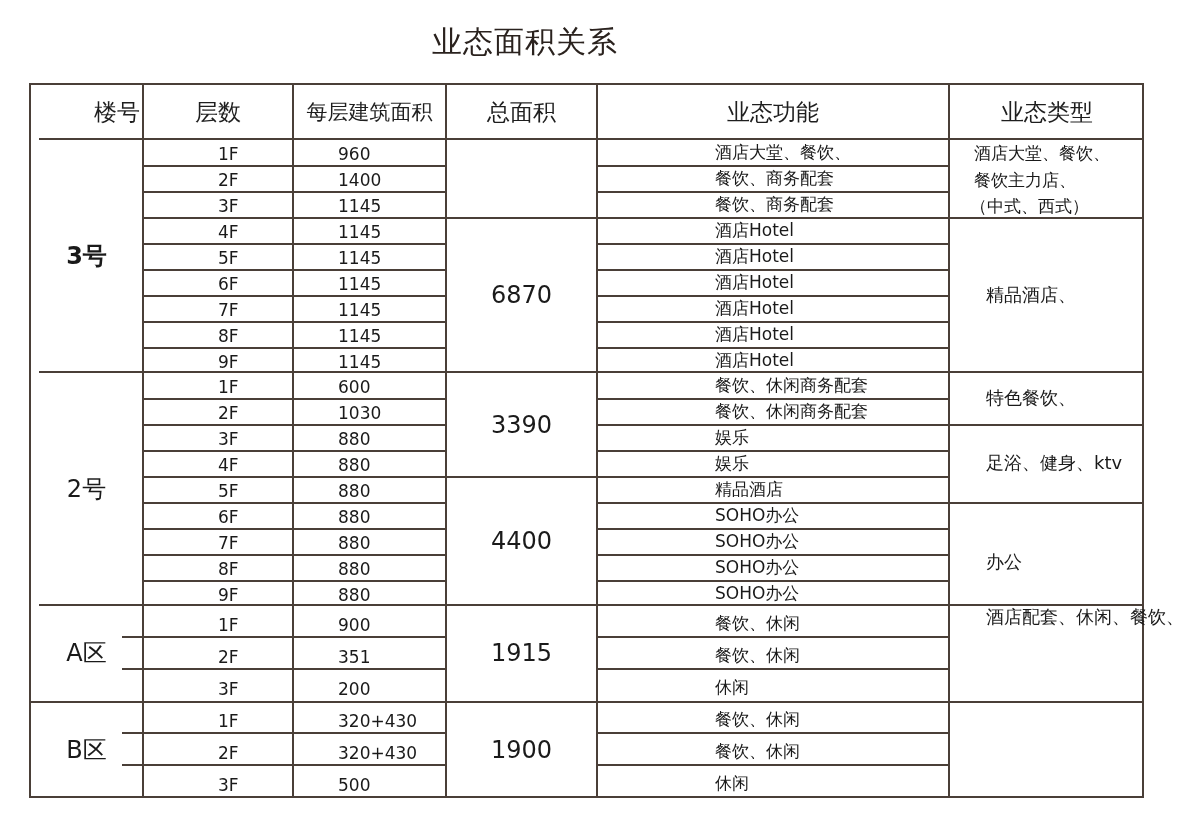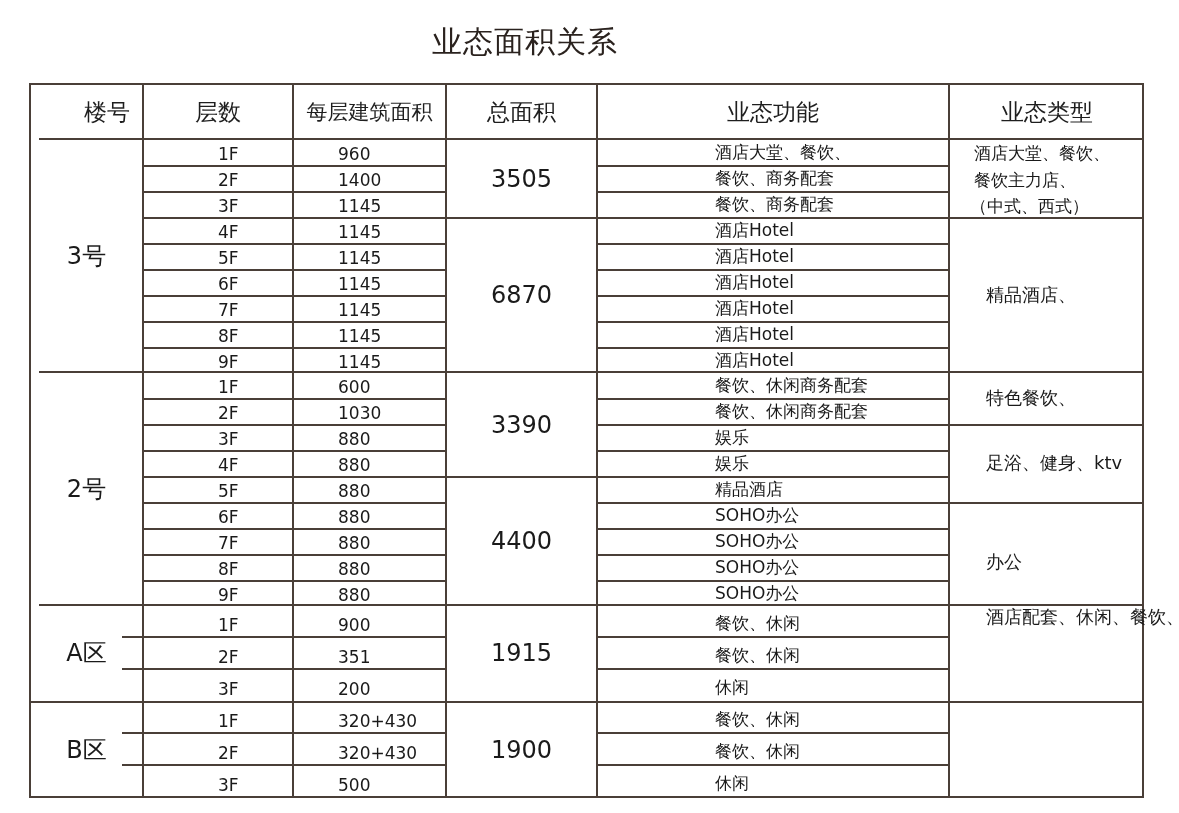--- a/index.html
+++ b/index.html
@@ -16,33 +16,33 @@
   .floor, .area, .func { font-size: 17px; align-items: flex-end; }
   .type { font-size: 18px; }
 </style>
 </head>
 <body>
 
 <div class="title">业态面积关系</div>
 
 <div class="table" id="tbl">
 
-  <div class="cell hdr" style="left:0;top:0;width:111px;height:54px;justify-content:flex-end;padding-right:12px;box-sizing:border-box;">楼号</div>
+  <div class="cell hdr" style="left:0;top:0;width:111px;height:54px;justify-content:flex-end;padding-right:2px;box-sizing:border-box;">楼号</div>
   <div class="cell hdr" style="left:113px;top:0;width:148px;height:54px;">层数</div>
   <div class="cell hdr" style="left:263px;top:0;width:151px;height:54px;font-size:21px;">每层建筑面积</div>
   <div class="cell hdr" style="left:416px;top:0;width:149px;height:54px;">总面积</div>
   <div class="cell hdr" style="left:567px;top:0;width:350px;height:54px;border-radius:27px;">业态功能</div>
   <div class="cell hdr" style="left:919px;top:0;width:194px;height:54px;">业态类型</div>
 <div class="vline" style="left:111px;top:0px;height:713px;"></div>
     <div class="vline" style="left:261px;top:0px;height:713px;"></div>
     <div class="vline" style="left:414px;top:0px;height:713px;"></div>
     <div class="vline" style="left:565px;top:0px;height:713px;"></div>
     <div class="vline" style="left:917px;top:0px;height:713px;"></div>
     <div class="hline" style="left:8px;width:1103px;top:53px;"></div>
-    <div class="cell big" style="left:20px;top:55px;width:71px;height:232px;justify-content:center;">3号</div>
+    <div class="cell big" style="left:20px;top:55px;width:71px;height:232px;justify-content:center;font-weight:bold;">3号</div>
     <div class="hline" style="left:8px;width:1103px;top:286px;"></div>
     <div class="cell floor" style="left:187px;top:55px;height:24px;padding-bottom:0px;">1F</div>
     <div class="cell area" style="left:307px;top:55px;height:24px;padding-bottom:0px;">960</div>
     <div class="cell func" style="left:684px;top:55px;height:24px;padding-bottom:0px;">酒店大堂、餐饮、</div>
     <div class="hline" style="left:111px;width:150px;top:80px;"></div>
     <div class="hline" style="left:261px;width:153px;top:80px;"></div>
     <div class="hline" style="left:565px;width:352px;top:80px;"></div>
     <div class="cell floor" style="left:187px;top:81px;height:24px;padding-bottom:0px;">2F</div>
     <div class="cell area" style="left:307px;top:81px;height:24px;padding-bottom:0px;">1400</div>
     <div class="cell func" style="left:684px;top:81px;height:24px;padding-bottom:0px;">餐饮、商务配套</div>
@@ -167,21 +167,20 @@
     <div class="hline" style="left:565px;width:352px;top:647px;"></div>
     <div class="cell floor" style="left:187px;top:648px;height:30px;padding-bottom:4px;">2F</div>
     <div class="cell area" style="left:307px;top:648px;height:30px;padding-bottom:4px;">320+430</div>
     <div class="cell func" style="left:684px;top:648px;height:30px;padding-bottom:4px;">餐饮、休闲</div>
     <div class="hline" style="left:91px;width:170px;top:679px;"></div>
     <div class="hline" style="left:261px;width:153px;top:679px;"></div>
     <div class="hline" style="left:565px;width:352px;top:679px;"></div>
     <div class="cell floor" style="left:187px;top:680px;height:30px;padding-bottom:4px;">3F</div>
     <div class="cell area" style="left:307px;top:680px;height:30px;padding-bottom:4px;">500</div>
     <div class="cell func" style="left:684px;top:680px;height:30px;padding-bottom:4px;">休闲</div>
-    <div class="cell big" style="left:416px;top:55px;width:149px;height:78px;">3505</div>
     <div class="cell big" style="left:416px;top:133px;width:149px;height:154px;">6870</div>
     <div class="cell big" style="left:416px;top:288px;width:149px;height:104px;">3390</div>
     <div class="cell big" style="left:416px;top:392px;width:149px;height:128px;">4400</div>
     <div class="cell big" style="left:416px;top:520px;width:149px;height:96px;">1915</div>
     <div class="cell big" style="left:416px;top:616px;width:149px;height:97px;">1900</div>
     <div class="hline" style="left:414px;width:151px;top:132px;"></div>
     <div class="hline" style="left:414px;width:151px;top:391px;"></div>
     <div class="cell type" style="left:943px;top:57px;height:76px;flex-direction:column;align-items:flex-start;justify-content:space-between;font-size:17px;">
          <span>酒店大堂、餐饮、</span>
          <span>餐饮主力店、</span>

